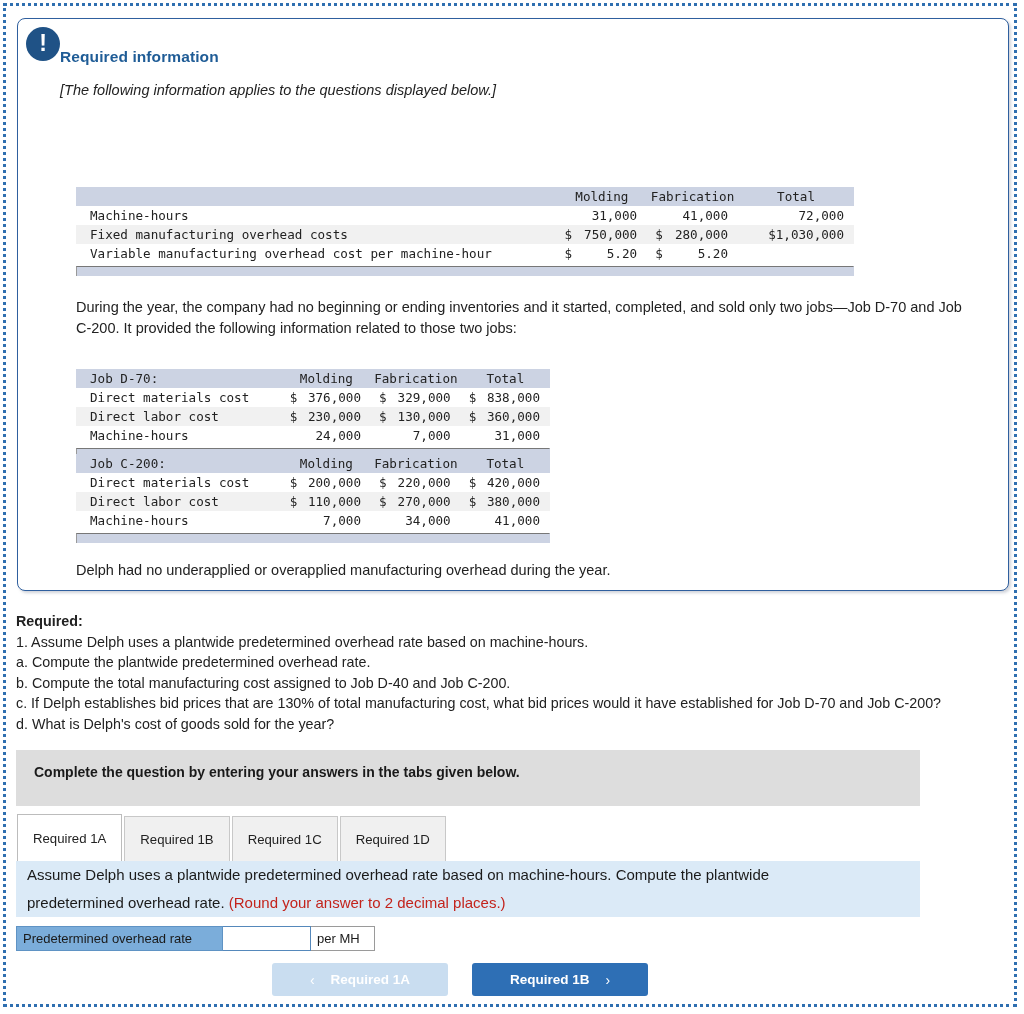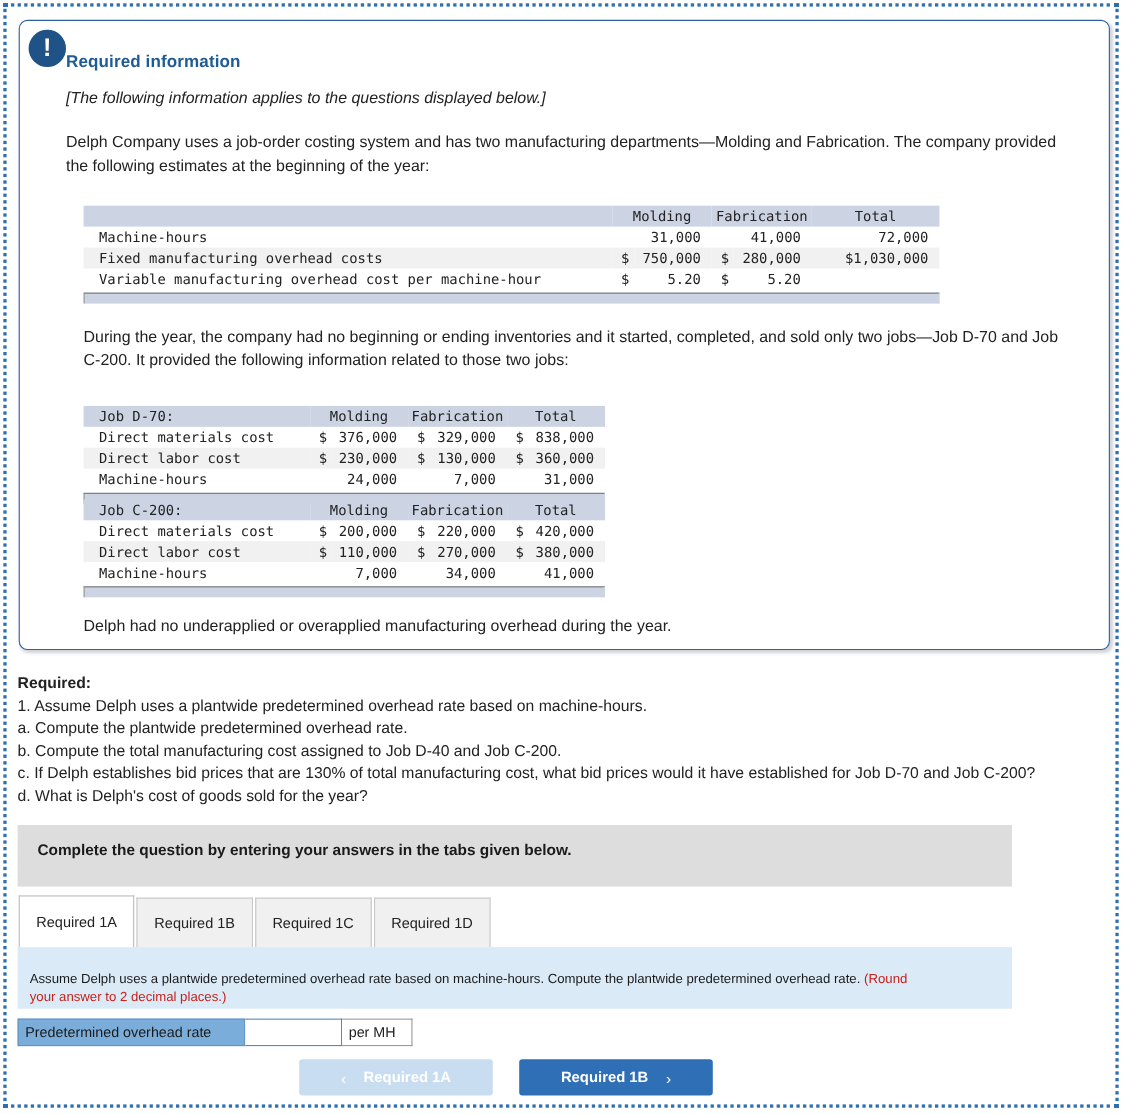--- a/index.html
+++ b/index.html
@@ -192,24 +192,24 @@
     left: 16px;
     top: 861px;
     width: 904px;
     height: 56px;
     background: #dbeaf7;
     box-sizing: border-box;
   }
   .prompt-panel .ptext {
     position: absolute;
     left: 11px;
-    top: 21px;
+    top: 0;
     width: 800px;
-    font-size: 12px;
-    line-height: 16px;
+    font-size: 15px;
+    line-height: 28px;
     color: #1a1a1a;
   }
   .prompt-panel .red { color: #c3231c; }
 
   
   .answer-row {
     position: absolute;
     left: 16px;
     top: 926px;
     display: flex;
@@ -287,21 +287,20 @@
 </head>
 <body>
 
 <div class="question-frame"></div>
 
 <div class="info-panel">
 
   <div class="panel-inner">
     <div class="req-info-title">Required information</div>
     <div class="italic-note">[The following information applies to the questions displayed below.]</div>
-    <div class="body-para">Delph Company uses a job-order costing system and has two manufacturing departments—Molding and Fabrication. The company provided the following estimates at the beginning of the year:</div>
   </div>
 
   <div id="table-estimates">
     <table class="mono-table">
       <tbody id="est-body">
           <tr class="hdr-row">
             <td class="lbl" colspan="1"></td>
             <td colspan="2">Molding</td>
             <td colspan="2">Fabrication</td>
             <td colspan="2">Total</td>

